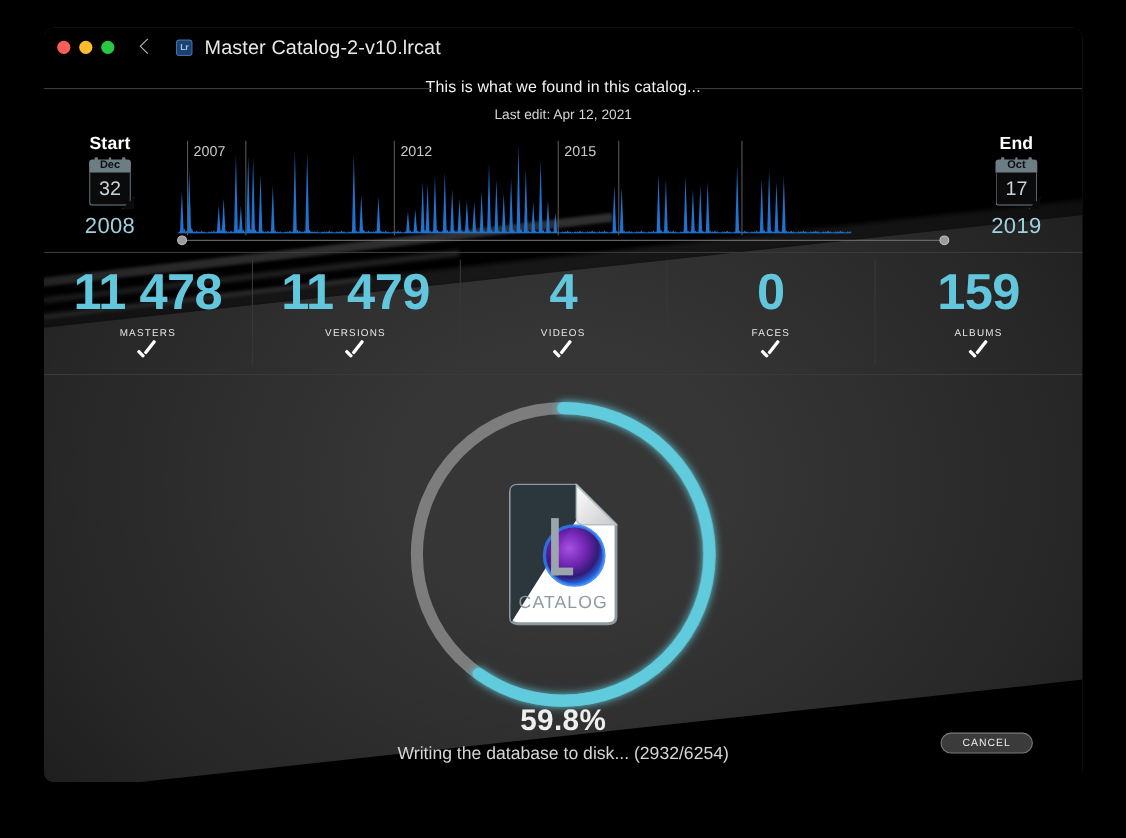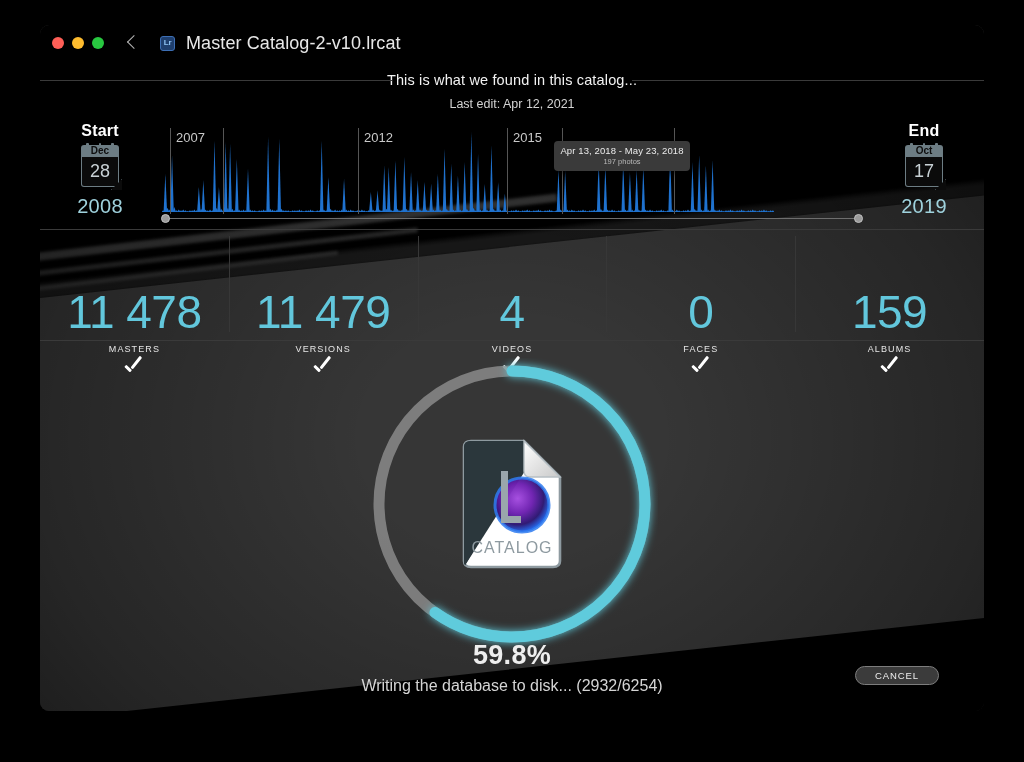--- a/index.html
+++ b/index.html
@@ -156,23 +156,22 @@
   .stats{
     position:relative; display:flex; height:110px; align-items:flex-start;
   }
   .stat{
     flex:1; text-align:center; padding-top:12px; position:relative;
   }
   .stat + .stat::before{
     content:""; position:absolute; left:0; top:6px; width:1px; height:96px; background:#373737;
   }
   .stat-num{
-    font-size:46px; color:#62c7dc; font-weight:400; letter-spacing:-.5px; line-height:1;
+    font-size:46px; color:#62c7dc; font-weight:700; letter-spacing:-.5px; line-height:1;
     font-family:"Liberation Sans", sans-serif;
-    margin-top:47px;
   }
   .stat-lbl{
     margin-top:9px; font-size:9px; color:#e6e6e6; letter-spacing:1.1px;
   }
   .check{
     margin:7px auto 0; width:22px; height:16px; position:relative;
   }
   .check::before{
     content:""; position:absolute; left:1px; top:6px; width:8px; height:3.4px;
     background:#ffffff; transform:rotate(45deg); border-radius:1px;
@@ -251,21 +250,21 @@
         <div class="cal-col">
           <div class="cal-label">Start</div>
           <div class="cal">
             <div class="cal-rings">
                 <i></i>
                 <i></i>
                 <i></i>
               </div>
             <div class="cal-top"></div>
             <div class="cal-month">Dec</div>
-            <div class="cal-body">28</div>
+            <div class="cal-body">32</div>
             <div class="cal-fold"></div>
           </div>
           <div class="cal-year">2008</div>
         </div>
 
         <div class="graph">
           <svg width="612" height="96" viewBox="0 0 612 96">
             <g id="hist-bars" fill="#1f72cf">
                 <polygon points="-0.6254014598540147,88 1.1167883211678833,86.33333333333333 2.8589781021897815,88"></polygon>
                 <polygon points="1.608175182481752,88 3.35036496350365,49.666666666666664 5.092554744525549,88"></polygon>
@@ -552,24 +551,20 @@
           <div class="yrdiv" style="left:512px"></div>
 
           <div class="yrlabel" style="left:14px;top:6px">2007</div>
           <div class="yrlabel" style="left:202px;top:6px">2012</div>
           <div class="yrlabel" style="left:351px;top:6px">2015</div>
 
           <div class="slider-line"></div>
           <div class="knob left"></div>
           <div class="knob right"></div>
 
-          <div class="tooltip">
-            <div class="tt-range">Apr 13, 2018 - May 23, 2018</div>
-            <div class="tt-count">197 photos</div>
-          </div>
         </div>
 
         <div class="cal-col">
           <div class="cal-label">End</div>
           <div class="cal">
             <div class="cal-rings">
                 <i></i>
                 <i></i>
                 <i></i>
               </div>

